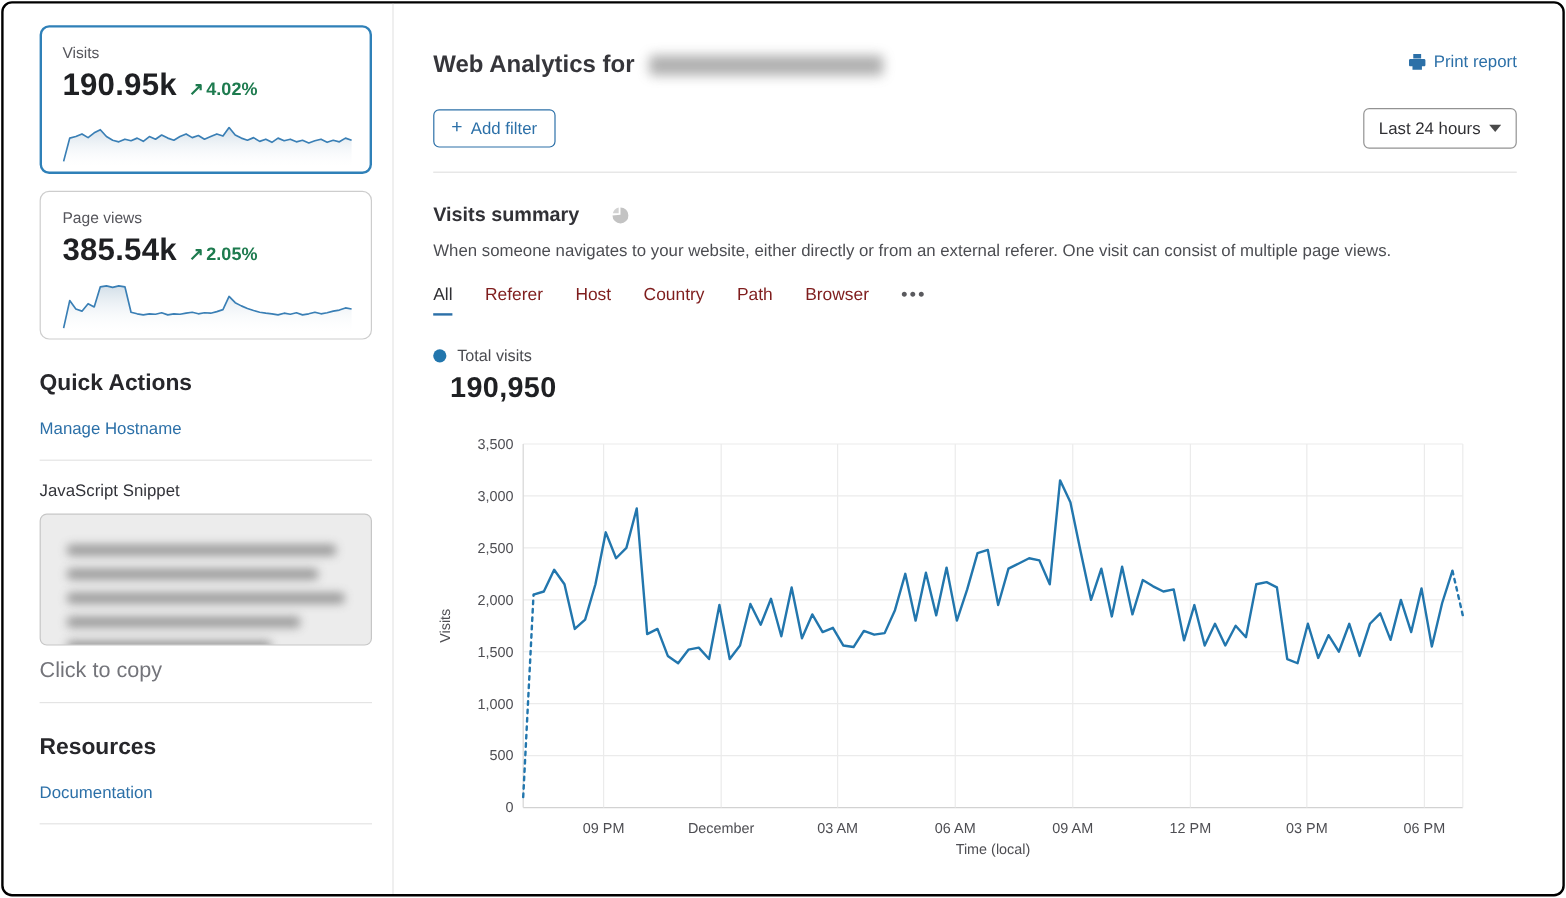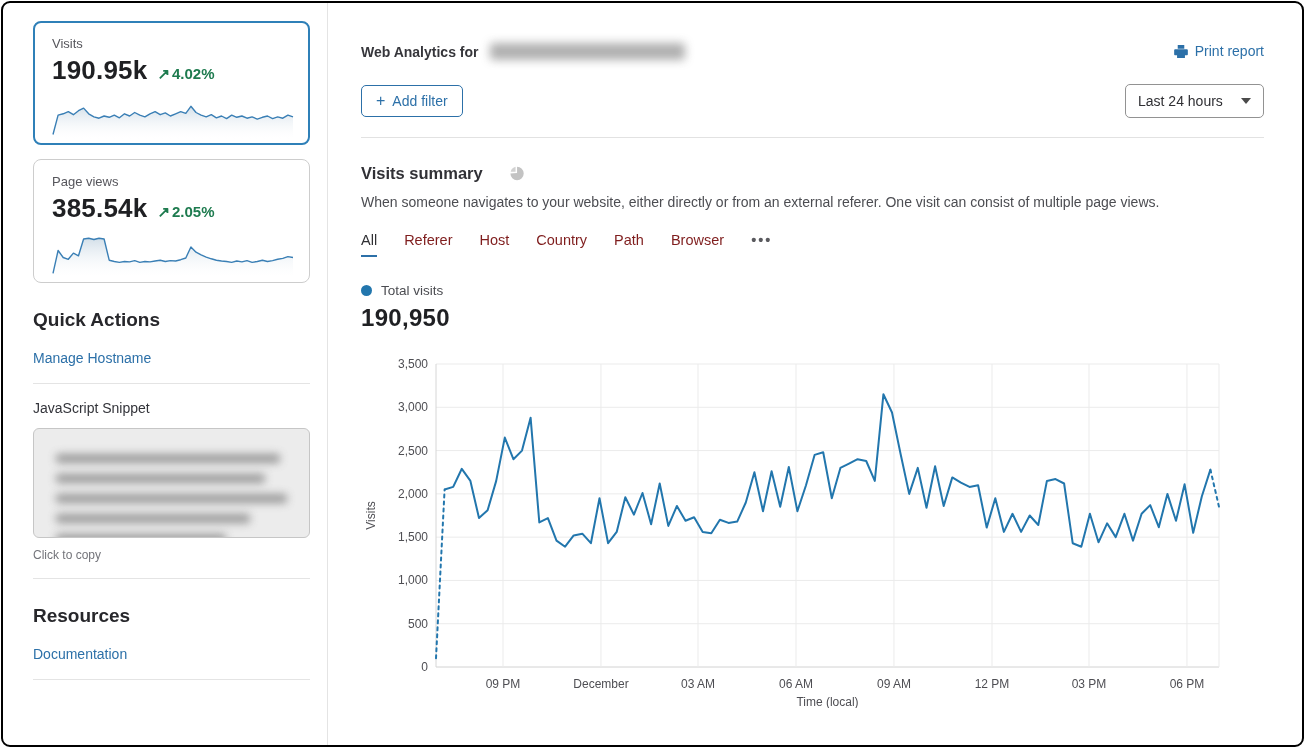--- a/index.html
+++ b/index.html
@@ -25,53 +25,53 @@
   .sparkline { display:block; }
   .side-heading { font-size:19px; font-weight:700; color:#27272b; margin:26px 0 18px 0; }
   .side-link { font-size:14px; color:#2c70a8; text-decoration:none; display:inline-block; cursor:pointer; }
   .side-divider { border-bottom:1px solid #e4e4e4; margin:16px 0; }
   .snippet-label { font-size:14px; color:#33343a; margin:2px 0 12px 0; }
   .snippet-box {
     background:#ececec; border:1px solid #c6c6c6; border-radius:6px;
     padding:14px 16px; cursor:pointer; height:110px; overflow:hidden;
   }
   .blur-bar { height:9px; border-radius:3px; background:#838383; filter:blur(4px); margin:11px 6px; opacity:.8; }
-  .copy-hint { font-size:12px; color:#73747a; margin-top:10px; }
+  .copy-hint { font-size:18px; color:#73747a; margin-top:10px; }
   
   .main { flex:1; }
   .header-block { padding:40px 38px 0 33px; }
   .title-row { display:flex; justify-content:space-between; align-items:flex-start; }
-  .page-title { font-size:14px; font-weight:700; color:#36363b; display:flex; align-items:center; }
+  .page-title { font-size:20px; font-weight:700; color:#36363b; display:flex; align-items:center; }
   .redacted { display:inline-block; width:195px; height:17px; background:#8f8f8f; opacity:.7;
               border-radius:3px; filter:blur(5px); margin-left:12px; }
   .print-link { display:flex; align-items:center; gap:6px; color:#2c70a8; font-size:14px; cursor:pointer; text-decoration:none; }
   .filter-row { display:flex; justify-content:space-between; align-items:center; margin-top:24px; }
   .add-filter-btn {
     border:1px solid #2c70a8; color:#2c70a8; background:#fff; border-radius:5px;
     font-size:14px; padding:7px 14px; cursor:pointer; font-family:inherit; display:flex; gap:7px; align-items:center;
   }
   .plus { font-size:16px; line-height:12px; }
   .select-box {
-    border:1px solid #929292; border-radius:5px; background:#fff; width:139px; height:34px;
+    border:1px solid #929292; border-radius:5px; background:#fff; width:128px; height:34px;
     display:flex; align-items:center; justify-content:space-between; padding:0 12px; font-size:14px; color:#2f2f33; cursor:pointer;
   }
   .caret { width:0; height:0; border-left:5px solid transparent; border-right:5px solid transparent; border-top:6px solid #4a4a4a; }
   .divider-full { border-bottom:1px solid #e2e2e2; margin-top:19px; }
   .summary-block { padding:26px 38px 10px 33px; }
   .summary-title-row { display:flex; align-items:center; gap:26px; }
   .summary-title { font-size:16.5px; font-weight:700; color:#313136; }
   .summary-desc { font-size:14px; color:#4c4d52; margin-top:11px; }
   .tabs { display:flex; gap:27px; margin-top:22px; align-items:center; }
   .tab { font-size:14.5px; color:#7f1d1d; padding-bottom:7px; cursor:pointer; border-bottom:2.5px solid transparent; }
   .tab.active { color:#303034; border-bottom:2.5px solid #2c70a8; }
   .tab-more { letter-spacing:2px; font-weight:700; color:#5a5a5e; }
   .legend-row { display:flex; align-items:center; gap:9px; margin-top:26px; }
   .legend-dot { width:11px; height:11px; border-radius:50%; background:#2276ad; }
   .legend-label { font-size:13.5px; color:#4b4c51; }
-  .total-value { font-size:24px; font-weight:700; color:#1f2023; margin-top:6px; letter-spacing:.3px; }
+  .total-value { font-size:24px; font-weight:700; color:#1f2023; margin-top:6px; letter-spacing:.3px;margin-left:14px; }
   .chart-wrap { margin-top:18px; }
   .axis-text { font-size:12px; fill:#4e4e53; }
 </style>
 </head>
 <body>
 
 <div class="frame">
 
   <div class="sidebar">
     <div class="sidebar-inner">

